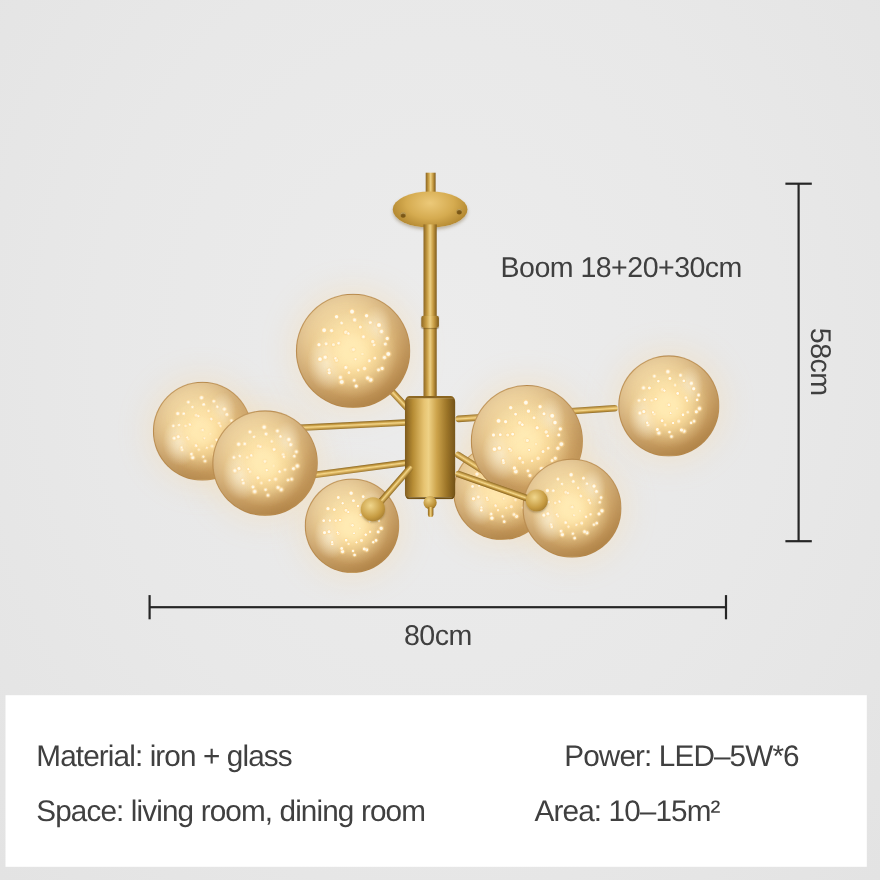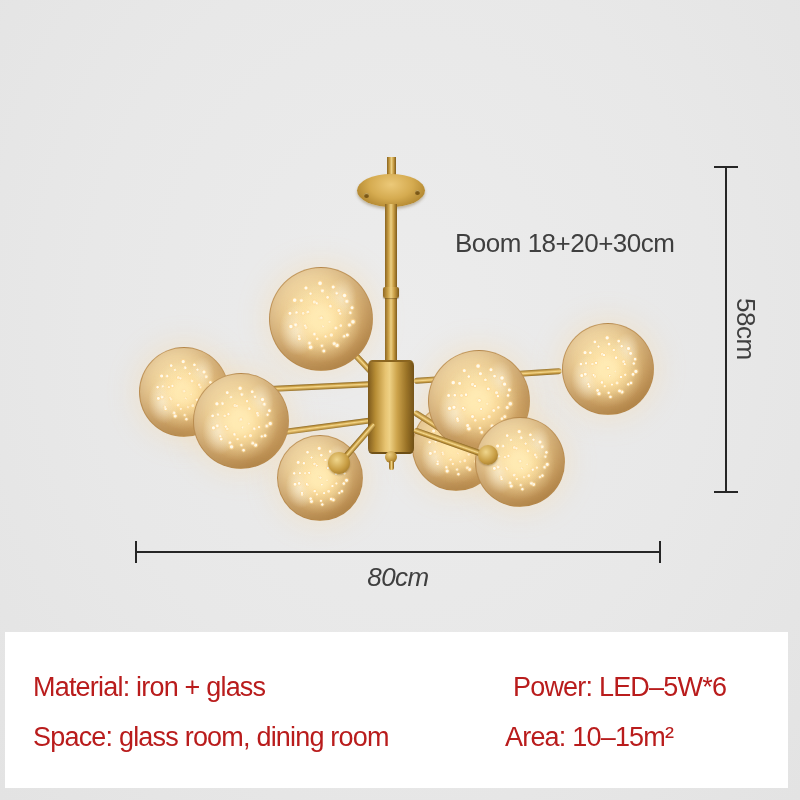--- a/index.html
+++ b/index.html
@@ -81,21 +81,21 @@
     background-image:var(--dots);
     transform:rotate(57deg) scale(.93);
   }
 
   
   .dim{background:#262626;z-index:8;}
   .dim-label{color:#3f3f3f;font-size:26px;letter-spacing:-0.5px;white-space:nowrap;z-index:8;}
 
   
   .panel{left:5px;top:632px;width:783px;height:156px;background:#ffffff;z-index:9;}
-  .spec{position:absolute;color:#b91c1c;font-size:27px;letter-spacing:-0.8px;white-space:nowrap;}
+  .spec{position:absolute;color:#404040;font-size:27px;letter-spacing:-0.8px;white-space:nowrap;}
 </style>
 </head>
 <body>
 
 <div class="abs" style="left:0;top:0;width:800px;height:620px;z-index:1;">
 
   <div class="abs gold-v" style="left:387px;top:157px;width:9px;height:22px;z-index:3;"></div>
   <div class="abs canopy" style="left:357px;top:174px;"></div>
   <div class="abs screw" style="left:364px;top:193px;"></div>
   <div class="abs screw" style="left:415px;top:190px;"></div>
@@ -147,20 +147,20 @@
 <div class="abs dim-label" style="left:455px;top:228px;">Boom 18+20+30cm</div>
 
 <div class="abs dim" style="left:725px;top:167px;width:2px;height:325px;"></div>
 <div class="abs dim" style="left:714px;top:166px;width:24px;height:2px;"></div>
 <div class="abs dim" style="left:714px;top:491px;width:24px;height:2px;"></div>
 <div class="abs dim-label" style="left:761px;top:298px;transform:rotate(90deg);transform-origin:0 0;">58cm</div>
 
 <div class="abs dim" style="left:136px;top:551px;width:524px;height:2px;"></div>
 <div class="abs dim" style="left:135px;top:541px;width:2px;height:22px;"></div>
 <div class="abs dim" style="left:659px;top:541px;width:2px;height:22px;"></div>
-<div class="abs dim-label" style="left:336px;top:562px;width:124px;text-align:center;font-style:italic;">80cm</div>
+<div class="abs dim-label" style="left:336px;top:562px;width:124px;text-align:center;">80cm</div>
 
 <div class="abs panel">
   <span class="spec" style="left:28px;top:40px;">Material: iron + glass</span>
   <span class="spec" style="left:508px;top:40px;">Power: LED–5W*6</span>
-  <span class="spec" style="left:28px;top:90px;">Space: glass room, dining room</span>
-  <span class="spec" style="left:500px;top:90px;">Area: 10–15m²</span>
+  <span class="spec" style="left:28px;top:90px;">Space: living room, dining room</span>
+  <span class="spec" style="left:481px;top:90px;">Area: 10–15m²</span>
 </div>
 
 </body></html>

